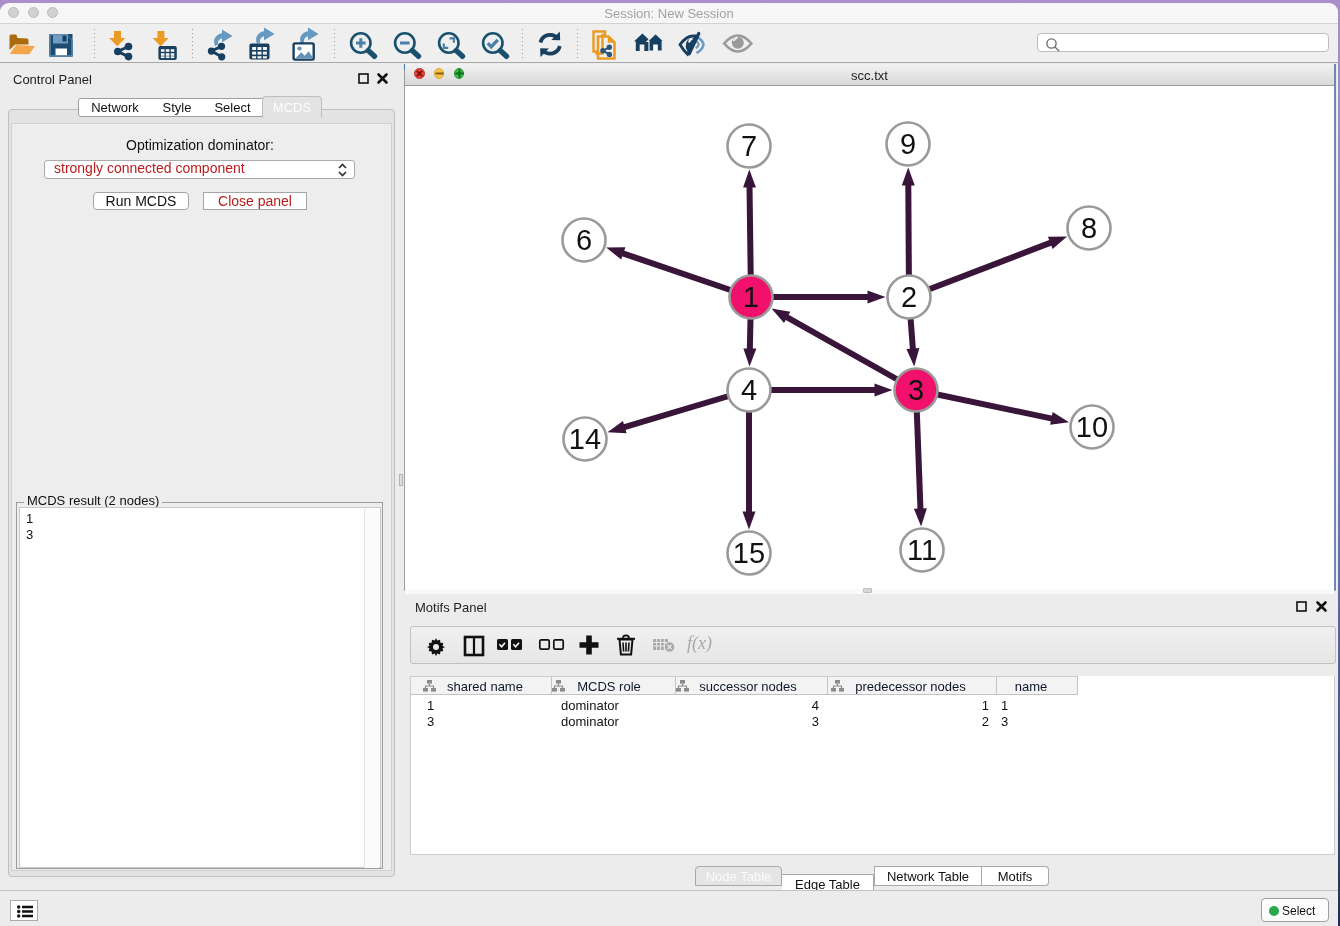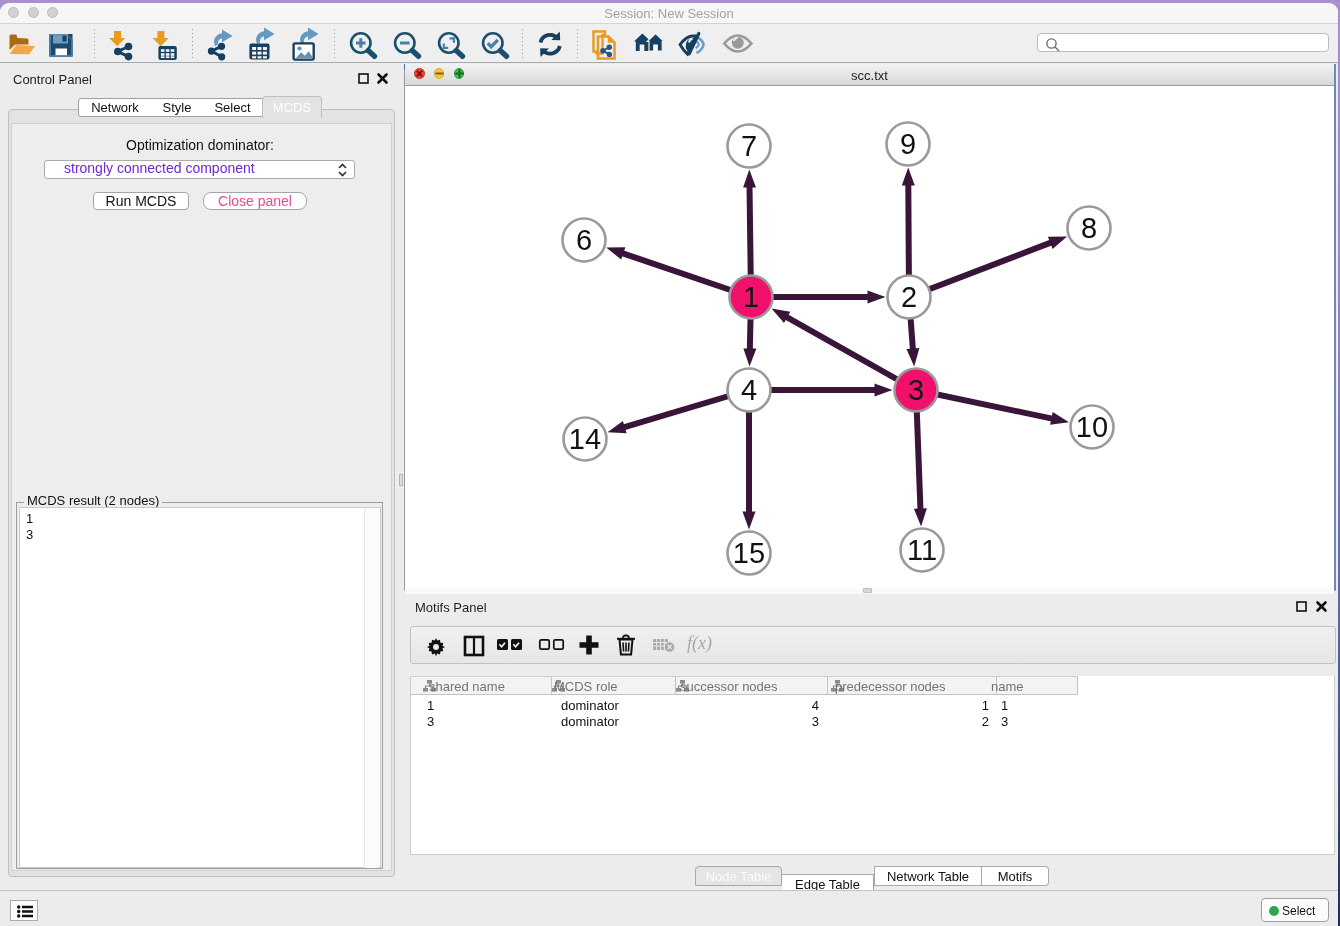--- a/index.html
+++ b/index.html
@@ -25,21 +25,21 @@
 #mcdspanel { position:absolute; left:11px; top:60px; width:381px; height:748px; background:#ededed; border:1px solid #d0d0d0; }
 
 #netwin { position:absolute; left:404px; top:61px; width:932px; height:527px; background:#fff; border-right:2px solid #6c88b8; border-bottom:1px solid #d8d8d8; border-left:1px solid #9b9b9b; }
 .nwtl svg { position:absolute; left:-1px; top:-1px; }
 #nw-title { position:absolute; left:0; top:0; width:100%; height:22px; background:linear-gradient(180deg,#f2f2f2,#d9d9d9); border-bottom:1px solid #9b9b9b; }
 .nwtl { position:absolute; top:4px; width:10.5px; height:10.5px; border-radius:50%; }
 
 #tp { position:absolute; left:404px; top:592px; width:934px; height:295px; background:#ececec; }
 .hdrline { top:0; width:1px; height:19px; background:#c4c4c4; }
 .treeicon { top:4px; width:13px; height:12px; }
-.hdrtxt { top:3px; font-size:13px; color:#737373; }
+.hdrtxt { top:3px; font-size:13px; color:#0f172a; text-align:center; }
 .cell { font-size:13px; color:#111; }
 .btab { top:271px; height:20px; background:#fff; border:1px solid #a8a8a8; border-radius:4px 4px 0 0; font-size:13px; color:#111; text-align:center; line-height:19px; }
 
 #statusbar { position:absolute; left:0; top:887px; width:1338px; height:36px; background:#ececec; border-top:1px solid #c3c3c3; }
 </style>
 </head>
 <body>
 <div id="app">
 <div id="win">
   <div id="titlebar">
@@ -185,27 +185,27 @@
     <svg class="abs" style="left:376px;top:9px;" width="13" height="13" viewBox="0 0 13 13">
           <path d="M2.5 2.5 L10.5 10.5 M10.5 2.5 L2.5 10.5" stroke="#111" stroke-width="2.6" stroke-linecap="round"></path>
         </svg>
     <div id="tabbox"></div>
     <div id="mcdspanel"></div>
     <div class="cptab" style="left:78px; width:74px; border-radius:3px 0 0 3px;">Network</div>
     <div class="cptab" style="left:151px; width:53px; border-left:none;">Style</div>
     <div class="cptab" style="left:203px; width:60px; border-left:none;">Select</div>
     <div class="cptab" style="left:262px; width:60px; background:#e3e3e3; color:#fdfdfd; border-color:#bfbfbf; height:22px; top:33px; border-radius:4px 4px 0 0; line-height:21px; border-bottom:none;">MCDS</div>
     <div class="abs" style="left:0px; top:74px; width:400px; text-align:center; font-size:14px; color:#111;">Optimization dominator:</div>
-    <div class="abs" style="left:44px; top:97px; width:311px; height:19px; background:#fff; border:1px solid #ababab; border-radius:3px; font-size:14px; color:#6d28d9; line-height:15px; padding-left:19px;">strongly connected component
+    <div class="abs" style="left:44px; top:97px; width:311px; height:19px; background:#fff; border:1px solid #ababab; border-radius:3px; font-size:14px; color:#b91c1c; line-height:15px; padding-left:9px;">strongly connected component
       <svg class="abs" style="right:6px;top:2px;" width="11" height="14" viewBox="0 0 11 14">
             <path d="M2 5 L5.5 1.5 L9 5 M2 9 L5.5 12.5 L9 9" fill="none" stroke="#333" stroke-width="1.7"></path>
           </svg>
     </div>
     <div class="abs" style="left:93px; top:129px; width:96px; height:18px; background:#fff; border:1px solid #a5a5a5; border-radius:4px; font-size:14px; color:#111; text-align:center; line-height:16px;">Run MCDS</div>
-    <div class="abs" style="left:203px; top:129px; width:104px; height:18px; background:#fff; border:1px solid #a5a5a5; border-radius:8px; font-size:14px; color:#ec4899; text-align:center; line-height:16px;">Close panel</div>
+    <div class="abs" style="left:203px; top:129px; width:104px; height:18px; background:#fff; border:1px solid #a5a5a5; border-radius:0; font-size:14px; color:#b91c1c; text-align:center; line-height:16px;">Close panel</div>
     <div class="abs" style="left:16px; top:439px; width:367px; height:367px; border:1px solid #9d9d9d;"></div>
     <div class="abs" style="left:24px; top:430px; background:#ededed; padding:0 3px; font-size:13px; color:#111;">MCDS result (2 nodes)</div>
     <div class="abs" style="left:19px; top:444px; width:362px; height:361px; background:#fff; border:1px solid #c9c9c9; font-size:13px; color:#111; padding:3px 0 0 6px; line-height:15.5px;">1<br>3
       <div class="abs" style="right:1px; top:1px; width:15px; height:359px; background:#fbfbfb; border-left:1px solid #e3e3e3;"></div>
     </div>
   </div>
   <div id="netwin">
     <div class="abs" style="left:-1px;top:0;width:7px;height:7px;background:linear-gradient(135deg,#4b76b9 46%,rgba(0,0,0,0) 50%);"></div>
     <div id="nw-title">
       <div class="nwtl" style="left:9px; background:#e2453b; border:1px solid #c33a32;">

